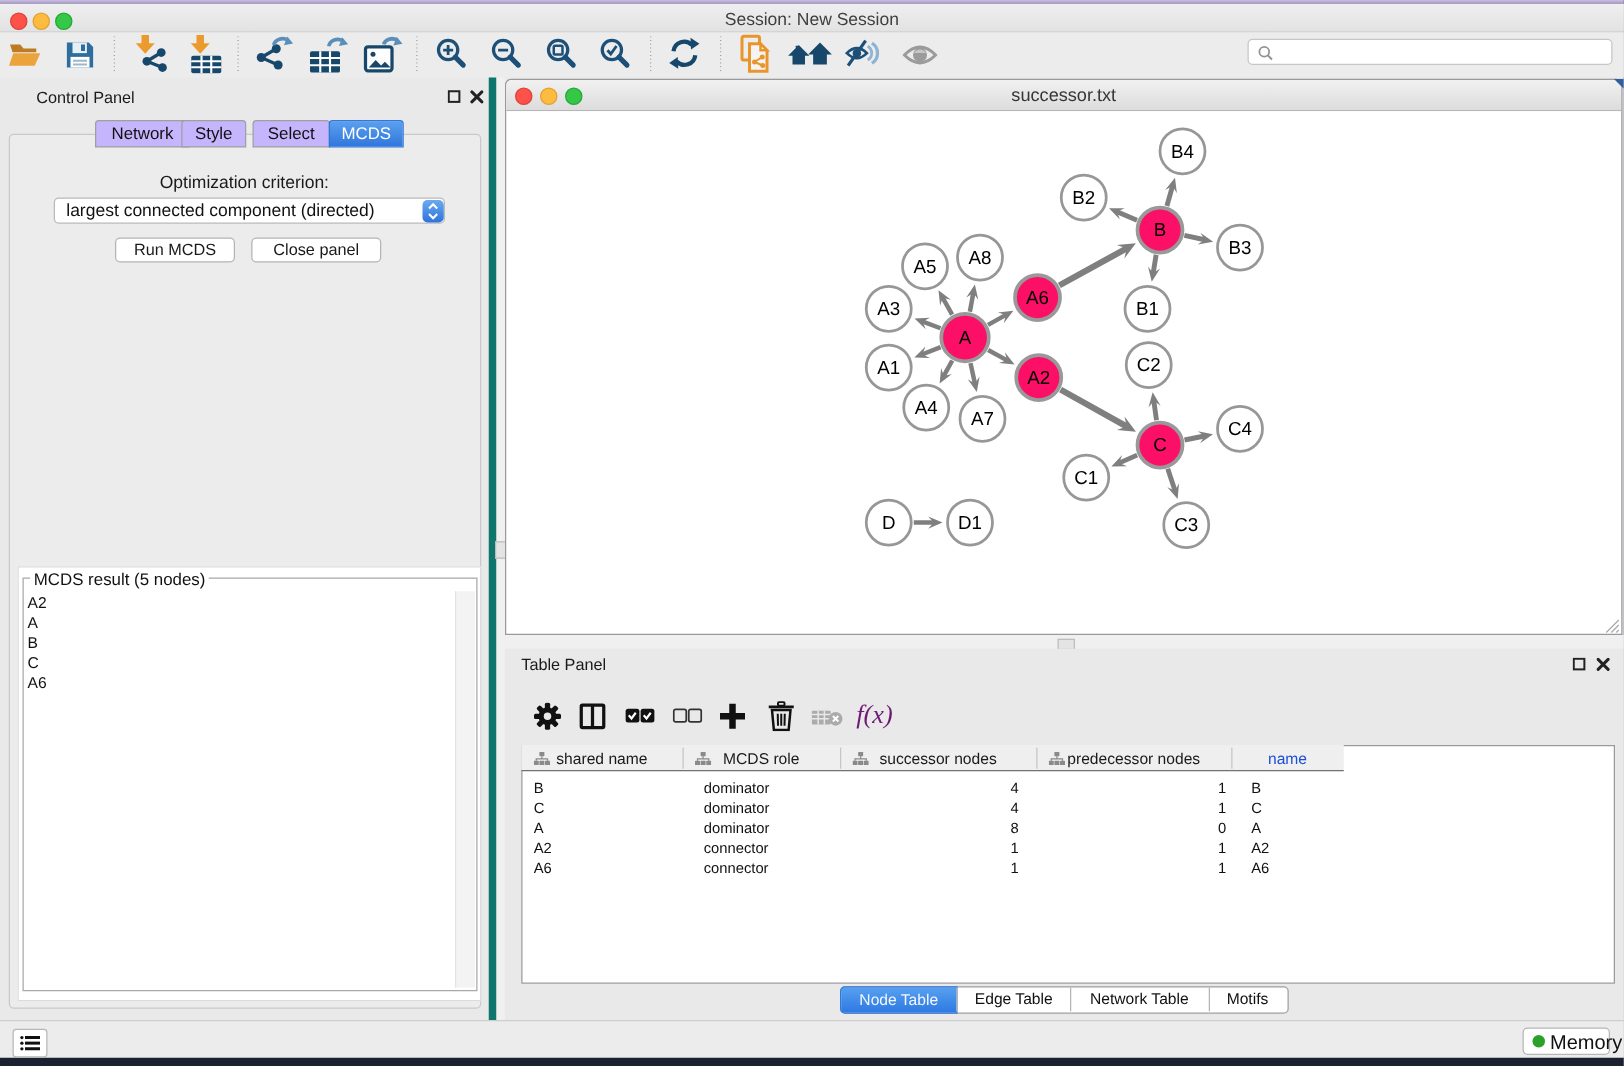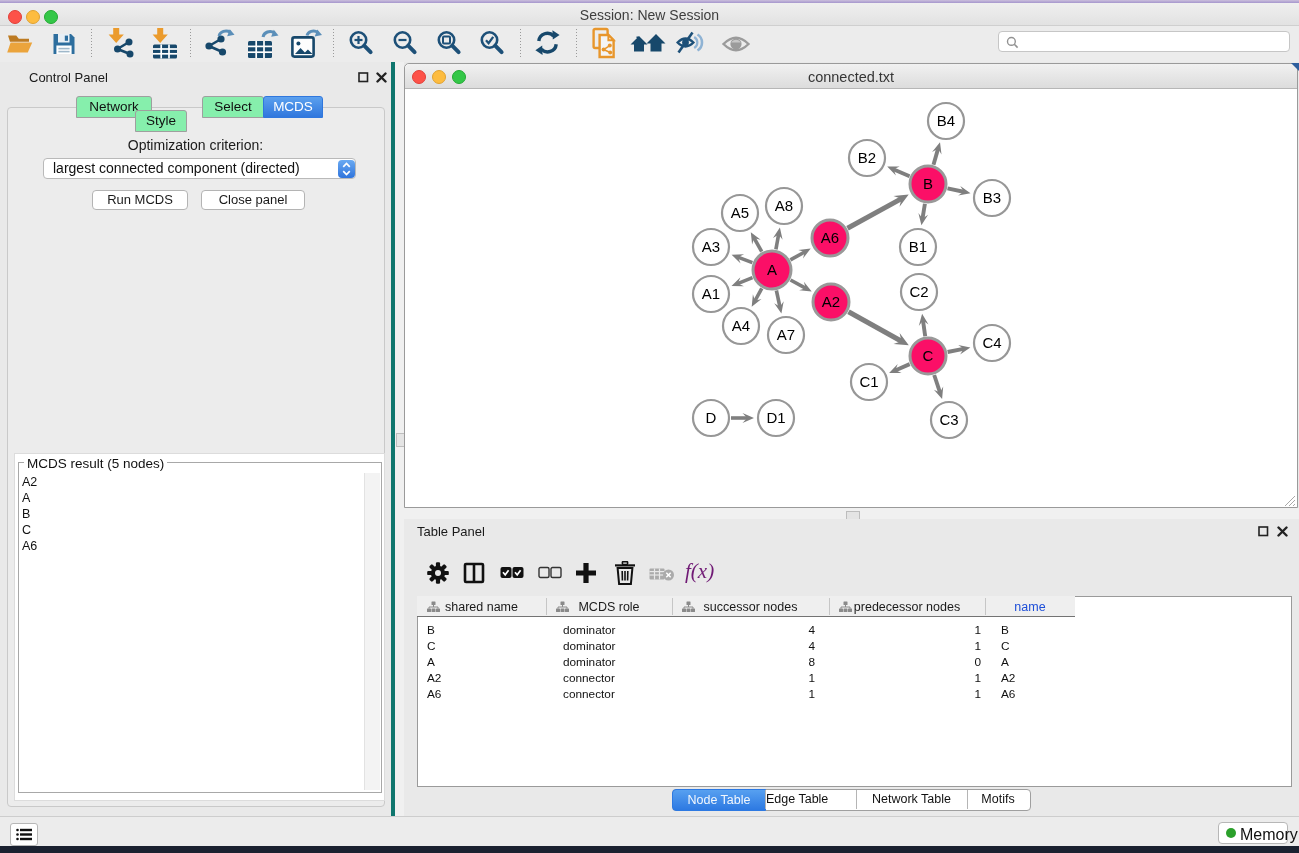--- a/index.html
+++ b/index.html
@@ -3,21 +3,21 @@
 <meta charset="utf-8">
 <style>
   html,body{margin:0;padding:0;}
   body{width:1299px;height:853px;overflow:hidden;font-family:"Liberation Sans",sans-serif;background:#1a2130;}
   .abs{position:absolute;}
   #root{position:relative;width:1108px;height:853px;}
   .tl{width:12px;height:12px;border-radius:50%;position:absolute;top:8px;}
   svg{display:block;}
   .vsep{position:absolute;top:3px;height:29px;width:1px;background-image:linear-gradient(#9a9a9a 33%, rgba(0,0,0,0) 0%);background-size:1px 3px;}
   .btn{position:absolute;background:#fff;border:1px solid #b4b4b4;border-radius:4px;font-size:13px;color:#1a1a1a;text-align:center;}
-  .ptab{position:absolute;top:96px;height:20px;line-height:20px;background:#86efac;border:1px solid #9f9f9f;font-size:13.5px;color:#111;text-align:center;border-radius:3px 3px 0 0;}
+  .ptab{position:absolute;top:96px;height:20px;line-height:20px;background:#c4b5fd;border:1px solid #9f9f9f;font-size:13.5px;color:#111;text-align:center;border-radius:3px 3px 0 0;}
 </style>
 </head>
 <body>
 <div id="root">
 
   <div class="abs" style="left:0;top:3px;width:1299px;height:843px;background:#e9e9e9;"></div>
 
   <div class="abs" style="left:0;top:0;width:1299px;height:3px;background:linear-gradient(#cbbfdc,#a596cd);"></div>
 
   <div class="abs" style="left:0;top:3px;width:1299px;height:22px;background:linear-gradient(#efefef,#e2e2e2);border-bottom:1px solid #cfcfcf;">
@@ -147,33 +147,33 @@
       <svg class="abs" style="left:7px;top:3.5px" width="13" height="13" viewBox="0 0 13 13">
           <circle cx="5.4" cy="5.4" r="3.9" fill="none" stroke="#929292" stroke-width="1.4"></circle>
           <line x1="8.3" y1="8.3" x2="11.6" y2="11.6" stroke="#929292" stroke-width="1.6"></line>
         </svg>
     </div>
 
   </div>
   <div class="abs" style="left:391px;top:62px;width:13px;height:754px;background:#f0f0f0;"></div>
   <div class="abs" style="left:404px;top:508px;width:895px;height:11px;background:#f0f0f0;"></div>
 
-  <div class="abs" style="left:0;top:62px;width:391px;height:754px;background:#e9e9e9;border-right:4px solid #0f766e;">
+  <div class="abs" style="left:0;top:62px;width:391px;height:754px;background:#e9e9e9;border-right:6px solid #0f766e;">
     <div class="abs" style="left:29px;top:8px;font-size:13px;color:#1a1a1a;">Control Panel</div>
     <svg class="abs" style="left:358px;top:10px" width="11" height="11" viewBox="0 0 11 11">
         <rect x="1" y="1" width="8.5" height="8.5" fill="none" stroke="#222" stroke-width="1.6"></rect>
       </svg>
     <svg class="abs" style="left:376px;top:10px" width="11" height="11" viewBox="0 0 11 11">
         <path d="M1.5 1.5 L9.5 9.5 M9.5 1.5 L1.5 9.5" stroke="#222" stroke-width="2.4" stroke-linecap="round"></path>
       </svg>
 
     <div class="abs" style="left:7px;top:45px;width:376px;height:698px;background:#ececec;border:1px solid #c9c9c9;border-radius:4px;"></div>
 
     <div class="ptab" style="left:76px;top:34px;width:74px;">Network</div>
-    <div class="ptab" style="left:135px;top:34px;width:50px;margin-top:14px;">Style</div>
+    <div class="ptab" style="left:145px;top:34px;width:50px;">Style</div>
     <div class="ptab" style="left:202px;top:34px;width:60px;">Select</div>
     <div class="ptab" style="left:263px;top:34px;width:58px;background:linear-gradient(#5ba0ee,#3077dd);color:#fff;border-color:#3077dd;">MCDS</div>
     <div class="abs" style="left:43px;top:96px;width:311px;height:19px;background:#fff;border:1px solid #b9b9b9;border-radius:4px;">
       <div class="abs" style="left:9px;top:1px;font-size:14px;color:#111;">largest connected component (directed)</div>
       <div class="abs" style="left:294px;top:0.5px;width:17px;height:18px;background:linear-gradient(#6aaaf2,#2f74dc);border-radius:4px;">
         <svg class="abs" style="left:3px;top:2px" width="11" height="14" viewBox="0 0 11 15">
             <path d="M2 5.2 L5.5 1.6 L9 5.2" fill="none" stroke="#fff" stroke-width="1.8"></path>
             <path d="M2 9.8 L5.5 13.4 L9 9.8" fill="none" stroke="#fff" stroke-width="1.8"></path>
           </svg>
       </div>
@@ -191,21 +191,21 @@
   </div>
 
   <div class="abs" style="left:396px;top:433px;width:7px;height:12px;background:#e4e4e4;border:1px solid #bdbdbd;"></div>
   <div class="abs" style="left:846px;top:511px;width:12px;height:7px;background:#e4e4e4;border:1px solid #bdbdbd;"></div>
 
   <div class="abs" style="left:404px;top:63px;width:894px;height:445px;background:#fff;border:1px solid #9a9a9a;border-radius:5px 5px 0 0;box-sizing:border-box;">
     <div class="abs" style="left:0;top:0;width:892px;height:24px;background:linear-gradient(#f1f1f1,#dcdcdc);border-bottom:1px solid #b6b6b6;border-radius:5px 5px 0 0;">
       <div class="tl" style="left:7px;top:6px;background:#fd5249;border:0.5px solid #e14039;"></div>
       <div class="tl" style="left:27px;top:6px;background:#fdbc40;border:0.5px solid #e0a231;"></div>
       <div class="tl" style="left:47px;top:6px;background:#34c748;border:0.5px solid #24a934;"></div>
-      <div class="abs" style="left:0;top:5px;width:892px;text-align:center;font-size:14.5px;color:#353535;">connected.txt</div>
+      <div class="abs" style="left:0;top:5px;width:892px;text-align:center;font-size:14.5px;color:#353535;">successor.txt</div>
     </div>
     <svg class="abs" style="left:0px;top:25px" width="892" height="418" viewBox="404 88 892 418">
 <line x1="751.5" y1="276.7" x2="736.0" y2="282.8" stroke="#7f7f7f" stroke-width="3.6"></line>
 <polygon points="730.5,284.9 739.4,276.2 736.9,282.4 743.0,285.3" fill="#7f7f7f"></polygon>
 <line x1="751.4" y1="261.6" x2="736.2" y2="255.9" stroke="#7f7f7f" stroke-width="3.6"></line>
 <polygon points="730.6,253.8 743.1,253.2 737.0,256.2 739.6,262.4" fill="#7f7f7f"></polygon>
 <line x1="760.8" y1="287.4" x2="753.6" y2="300.5" stroke="#7f7f7f" stroke-width="3.6"></line>
 <polygon points="750.7,305.8 751.9,293.3 754.0,299.7 760.5,298.1" fill="#7f7f7f"></polygon>
 <line x1="760.7" y1="250.7" x2="752.7" y2="236.4" stroke="#7f7f7f" stroke-width="3.6"></line>
 <polygon points="749.8,231.2 759.7,238.8 753.1,237.2 751.1,243.6" fill="#7f7f7f"></polygon>
@@ -435,21 +435,21 @@
     <div class="abs" style="left:13px;top:167px;width:860px;height:16px;line-height:16px;font-size:11.8px;color:#111;">
         <span class="abs" style="left:10px;">A6</span>
         <span class="abs" style="left:146px;">connector</span>
         <span class="abs" style="left:255px;width:143px;text-align:right;">1</span>
         <span class="abs" style="left:412px;width:152px;text-align:right;">1</span>
         <span class="abs" style="left:584px;">A6</span>
       </div>
 
     <div class="abs" style="left:268px;top:270px;width:357px;height:20px;background:#fff;border:1px solid #9f9f9f;border-radius:4px;"></div>
     <div class="abs" style="left:268px;top:270px;width:92px;height:20px;background:linear-gradient(#57a0f0,#2d79e2);border:1px solid #2d79e2;border-radius:4px 0 0 4px;line-height:20px;text-align:center;font-size:12.5px;color:#f2f7fd;">Node Table</div>
-    <div class="abs" style="left:361px;top:271px;width:90px;height:19px;line-height:19px;text-align:left;font-size:12.5px;color:#111;border-left:1px solid #b5b5b5;border-right:1px solid #b5b5b5;">Edge Table</div>
+    <div class="abs" style="left:361px;top:271px;width:90px;height:19px;line-height:19px;text-align:center;font-size:12.5px;color:#111;border-left:1px solid #b5b5b5;border-right:1px solid #b5b5b5;">Edge Table</div>
     <div class="abs" style="left:452px;top:271px;width:111px;height:19px;line-height:19px;text-align:center;font-size:12.5px;color:#111;border-right:1px solid #b5b5b5;">Network Table</div>
     <div class="abs" style="left:564px;top:271px;width:60px;height:19px;line-height:19px;text-align:center;font-size:12.5px;color:#111;">Motifs</div>
   </div>
 
   <div class="abs" style="left:0;top:816px;width:1299px;height:30px;background:#ececec;border-top:1px solid #cdcdcd;box-sizing:border-box;">
     <div class="abs" style="left:10px;top:6px;width:26px;height:21px;background:#fff;border:1px solid #b7b7b7;border-radius:3px;">
       <svg class="abs" style="left:5px;top:4px" width="16" height="13" viewBox="0 0 16 13">
           <g fill="#111">
             <circle cx="1.5" cy="2" r="1.3"></circle>
             <circle cx="1.5" cy="6.5" r="1.3"></circle>

